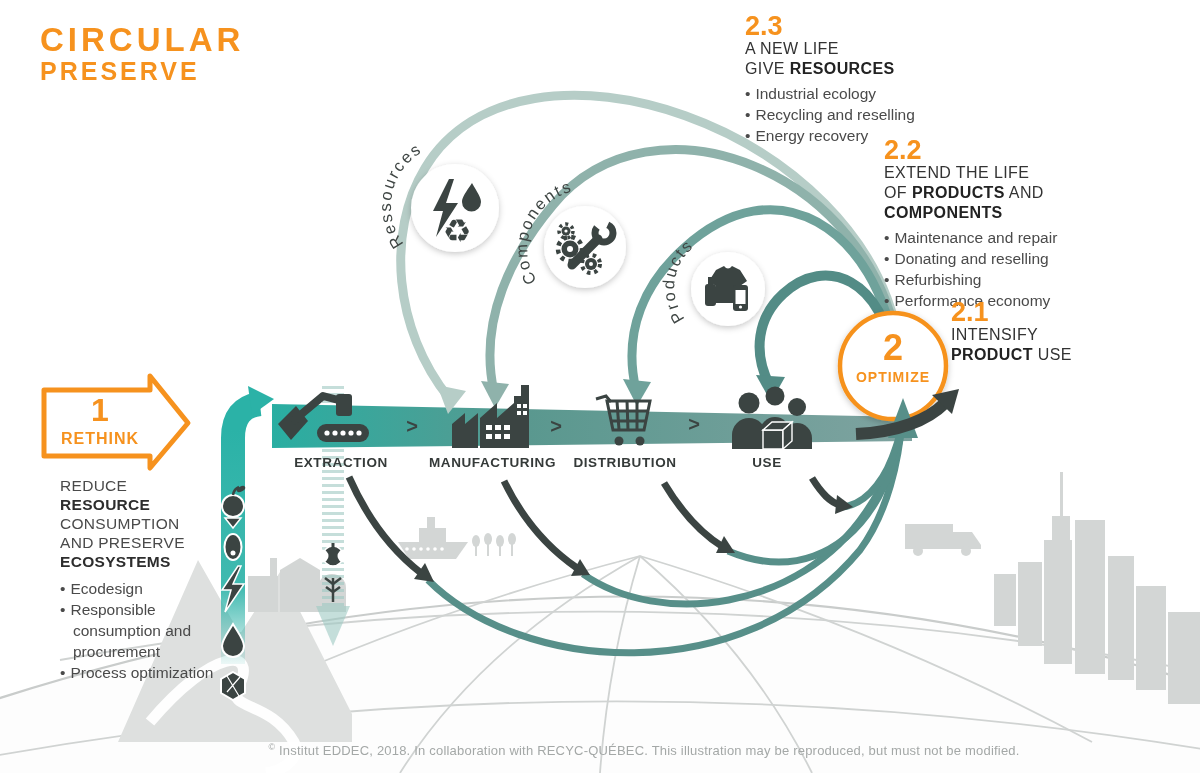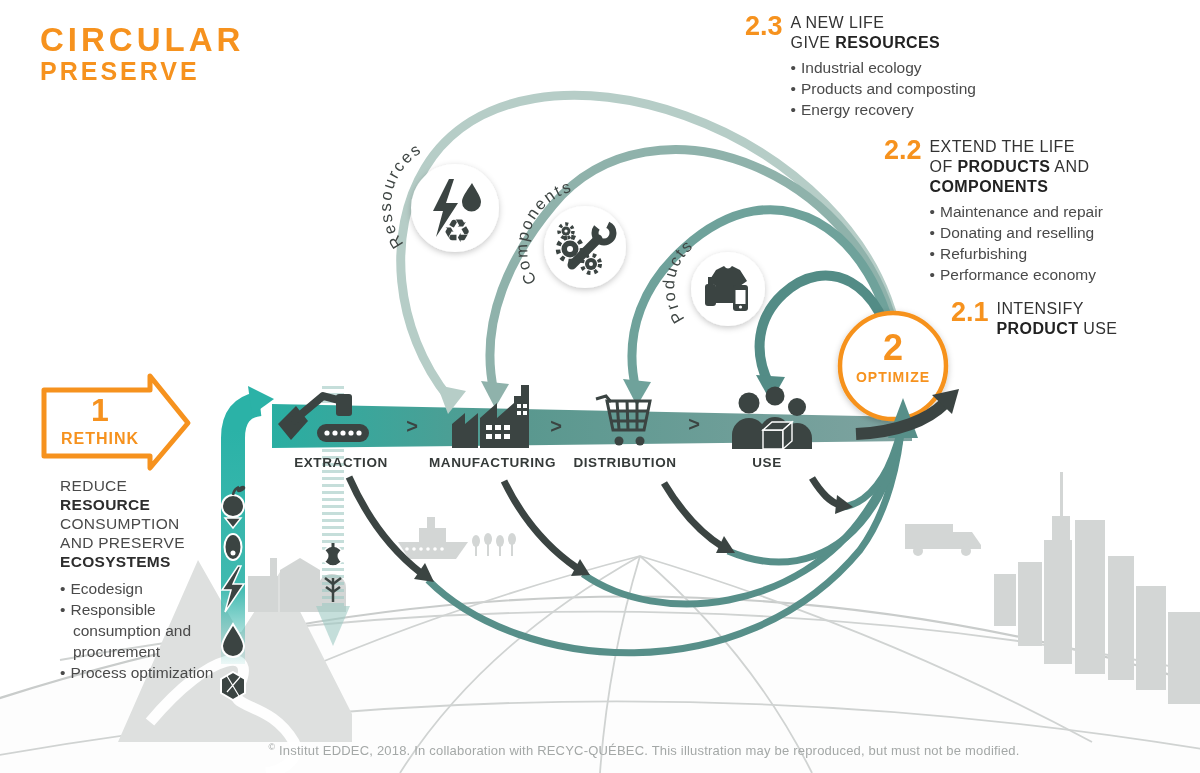--- a/index.html
+++ b/index.html
@@ -4,21 +4,21 @@
 <style>
   html,body{margin:0;padding:0;background:#fff;}
   #canvas{position:relative;width:1200px;height:773px;background:#fff;overflow:hidden;
           font-family:"Liberation Sans",sans-serif;}
   .abs{position:absolute;}
   svg{position:absolute;left:0;top:0;}
   
   .title1{font-size:33px;font-weight:700;letter-spacing:4px;color:#F6921E;line-height:36px;}
   .title2{font-size:25px;font-weight:700;letter-spacing:3px;color:#F6921E;line-height:27px;}
   
-  .sec{display:flex;align-items:flex-start;}
+  .sec{display:flex;align-items:flex-start;flex-direction:column;}
   .sec .num{font-size:27px;font-weight:700;color:#F6921E;line-height:26px;margin-right:8px;}
   .sec .h{font-size:16px;color:#333;letter-spacing:.4px;line-height:20px;font-weight:400;}
   .sec .h b{font-weight:700;color:#222;}
   ul.blist{list-style:none;margin:4px 0 0 0;padding:0;}
   ul.blist li{font-size:15.5px;color:#4A4A4A;line-height:21px;padding-left:13px;text-indent:-13px;}
   ul.blist .blt{margin-right:5px;}
   
   .lb-h{font-size:15.5px;color:#4A4A4A;line-height:19px;letter-spacing:.3px;}
   .lb-h.bold{font-weight:700;color:#2d2d2d;}
   
@@ -327,21 +327,21 @@
   <div class="title2">PRESERVE</div>
 </div>
 
 <div class="sec abs" style="left:745px;top:13px;">
   <div class="num">2.3</div>
   <div>
     <div class="h">A NEW LIFE</div>
     <div class="h"><span>GIVE </span><b>RESOURCES</b></div>
     <ul class="blist">
       <li><span class="blt">•</span><span>Industrial ecology</span></li>
-      <li><span class="blt">•</span><span>Products and composting</span></li>
+      <li><span class="blt">•</span><span>Recycling and reselling</span></li>
       <li><span class="blt">•</span><span>Energy recovery</span></li>
     </ul>
   </div>
 </div>
 
 <div class="sec abs" style="left:884px;top:137px;">
   <div class="num">2.2</div>
   <div>
     <div class="h">EXTEND THE LIFE</div>
     <div class="h"><span>OF </span><b>PRODUCTS</b><span> AND</span></div>

